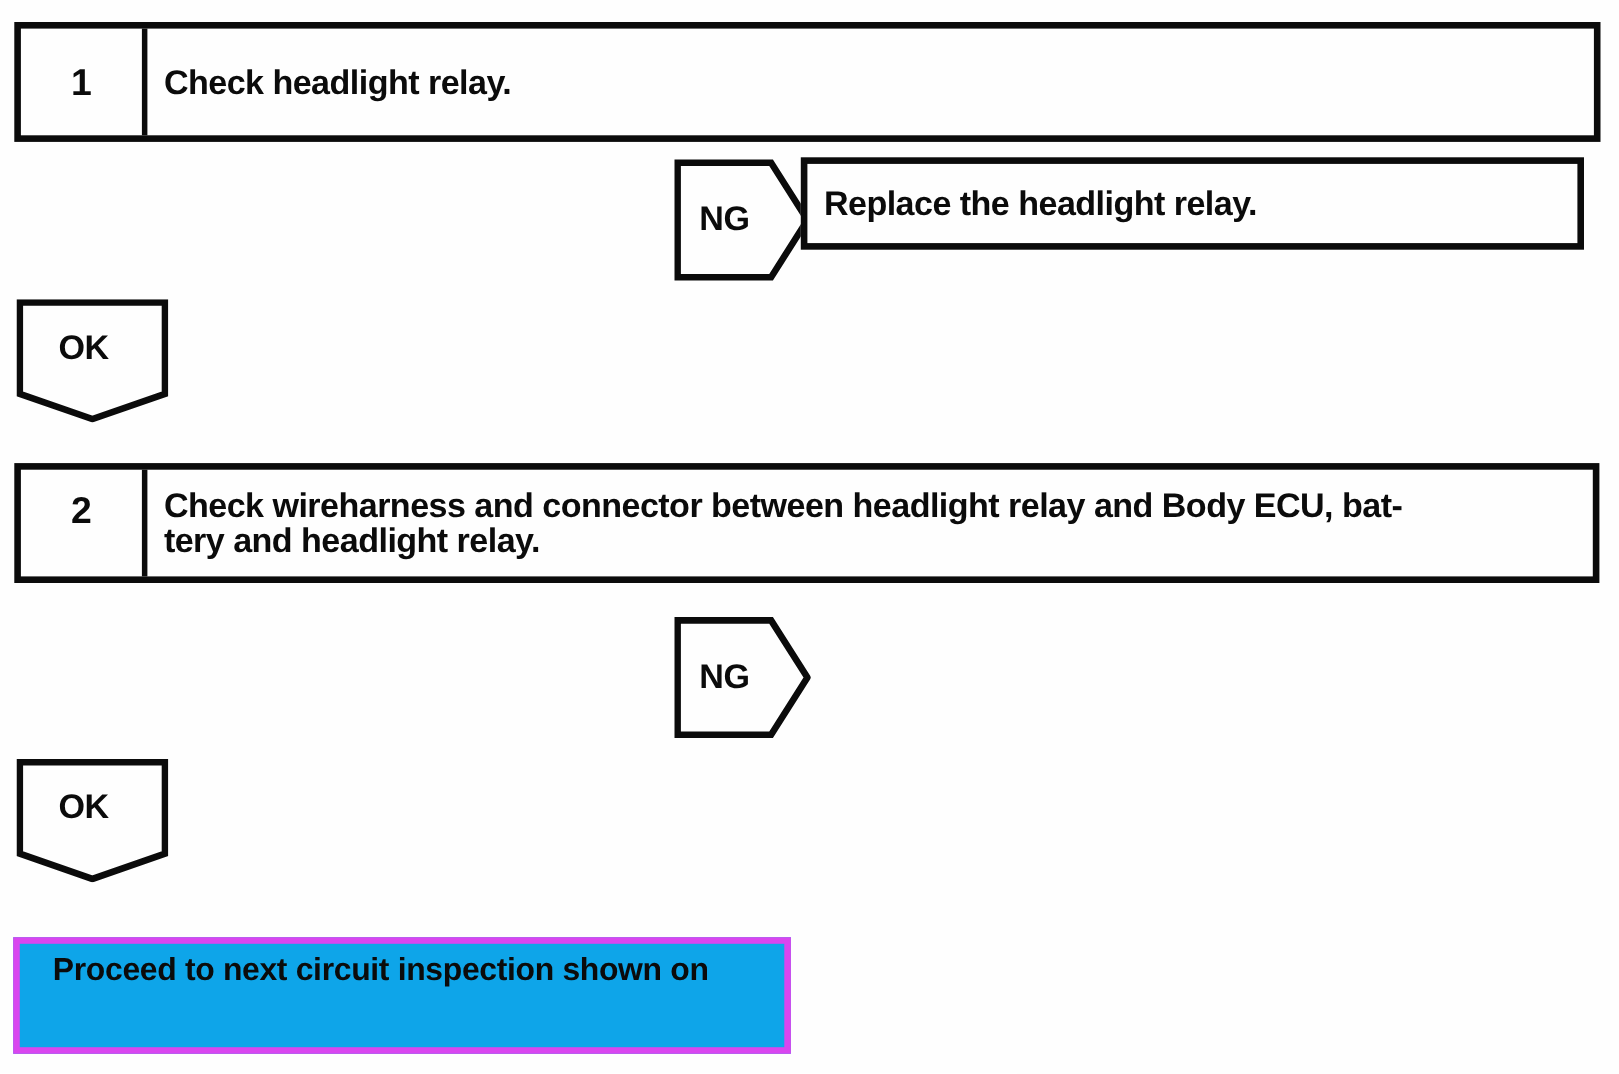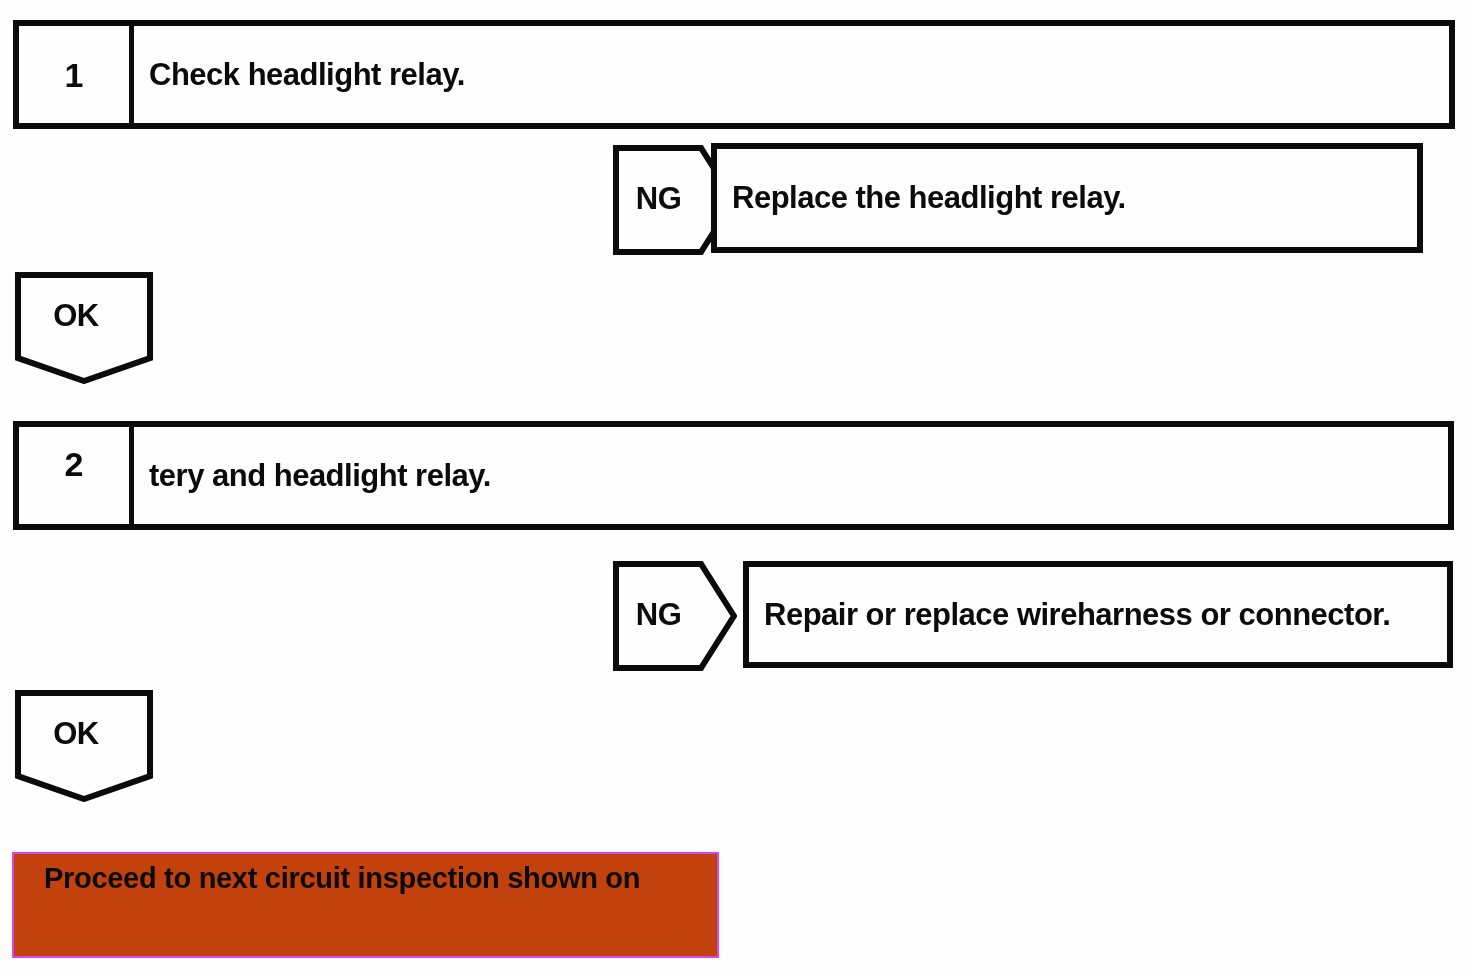--- a/index.html
+++ b/index.html
@@ -91,22 +91,22 @@
     letter-spacing: -0.5px;
   }
   .ng-pent { width: 124px; height: 112px; }
   .ng-pent .pent-label { left: 0; top: 0; width: 91px; height: 110px; }
   .ok-pent { width: 138px; height: 112px; }
   .ok-pent .pent-label { left: 0; top: 0; width: 122px; height: 88px; }
   
   .final-box {
     position: absolute;
     box-sizing: border-box;
-    border: 2px solid #d946ef;
-    background: #c2410c;
+    border: 6px solid #d946ef;
+    background: #0ea5e9;
     padding: 9px 0 0 30px;
     font-size: 29px;
     line-height: 31px;
     letter-spacing: -0.3px;
   }
 </style>
 </head>
 <body>
 
 <div class="page">
@@ -121,50 +121,48 @@
     </div>
   </div>
 
   <div class="pent ng-pent" style="left:613px; top:144px;">
     <svg width="124" height="112" viewBox="0 0 124 112">
       <polygon points="3,4 88,4 121,56 88,108 3,108" fill="#fefefe" stroke="#0b0b0b" stroke-width="6" stroke-linejoin="miter"></polygon>
     </svg>
     <span class="pent-label">NG</span>
   </div>
 
-  <div class="action-box" style="left:711px; top:143px; width:712px; height:110px;">
+  <div class="action-box" style="left:728px; top:143px; width:712px; height:84px;">
     <span class="text-line">Replace the headlight relay.</span>
   </div>
 
   <div class="pent ok-pent" style="left:15px; top:272px;">
     <svg width="138" height="112" viewBox="0 0 138 112">
       <polygon points="3,3 135,3 135,86 69,109 3,86" fill="#fefefe" stroke="#0b0b0b" stroke-width="6" stroke-linejoin="miter"></polygon>
     </svg>
     <span class="pent-label">OK</span>
   </div>
 
   <div class="step-box" style="left:13px; top:421px; width:1441px; height:109px;">
     <div class="num-cell num-top">
       <span class="num">2</span>
     </div>
     <div class="instr">
+      <span class="text-line">Check wireharness and connector between headlight relay and Body ECU, bat-</span>
       <span class="text-line">tery and headlight relay.</span>
     </div>
   </div>
 
   <div class="pent ng-pent" style="left:613px; top:560px;">
     <svg width="124" height="112" viewBox="0 0 124 112">
       <polygon points="3,4 88,4 121,56 88,108 3,108" fill="#fefefe" stroke="#0b0b0b" stroke-width="6" stroke-linejoin="miter"></polygon>
     </svg>
     <span class="pent-label">NG</span>
   </div>
 
-  <div class="action-box" style="left:743px; top:561px; width:710px; height:107px;">
-    <span class="text-line">Repair or replace wireharness or connector.</span>
-  </div>
 
   <div class="pent ok-pent" style="left:15px; top:690px;">
     <svg width="138" height="112" viewBox="0 0 138 112">
       <polygon points="3,3 135,3 135,86 69,109 3,86" fill="#fefefe" stroke="#0b0b0b" stroke-width="6" stroke-linejoin="miter"></polygon>
     </svg>
     <span class="pent-label">OK</span>
   </div>
 
   <div class="final-box" style="left:12px; top:852px; width:707px; height:106px;">
     <span class="text-line">Proceed to next circuit inspection shown on</span>

